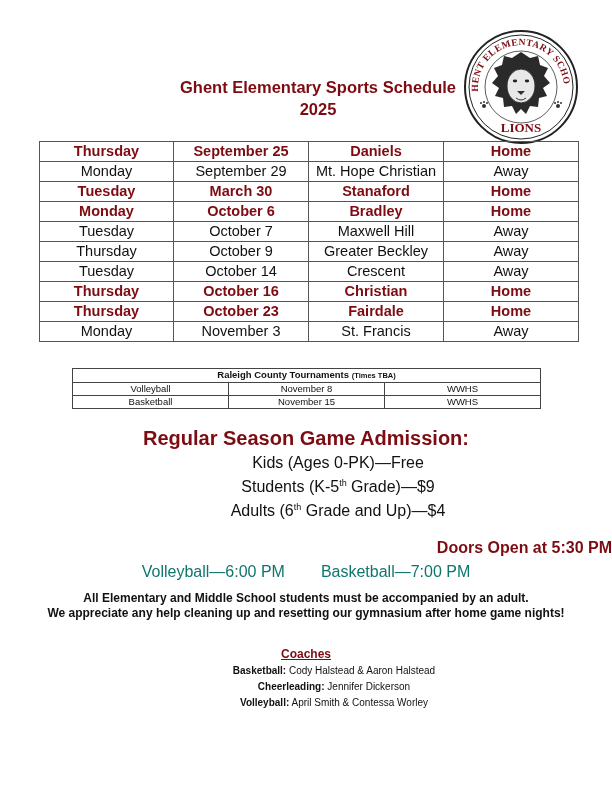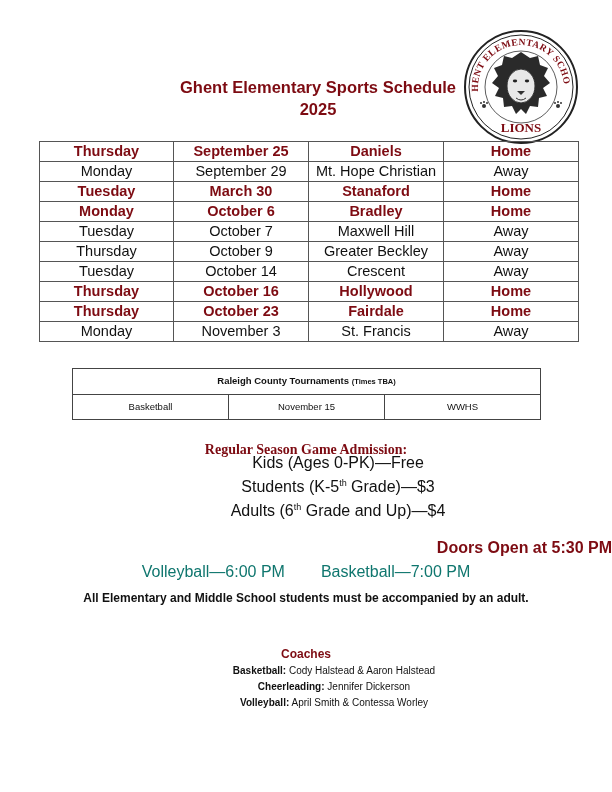--- a/index.html
+++ b/index.html
@@ -21,38 +21,38 @@
     border: 1px solid #555; height: 19px; padding: 0; text-align: center;
     font-size: 14.5px; line-height: 19px; white-space: nowrap; overflow: hidden;
   }
   table.sched tr.home td { color: #7d0b12; font-weight: bold; }
 
   table.tourn {
     position: absolute; left: 72px; top: 368px; width: 468px;
     border-collapse: collapse; table-layout: fixed;
   }
   table.tourn td {
-    border: 1px solid #444; height: 12px; padding: 6px; text-align: center;
+    border: 1px solid #444; height: 12px; padding: 0; text-align: center;
     font-size: 9.5px; line-height: 12px; white-space: nowrap;
   }
   table.tourn td.head { font-weight: bold; }
   table.tourn td.head small { font-size: 7.5px; }
 
   .block { position: absolute; left: 0; width: 612px; text-align: center; }
-  .adm-title { top: 440px; font-weight: bold; font-size: 14px; color: #7d0b12; line-height: 20px; font-family: Liberation Serif, serif; }
+  .adm-title { top: 428px; font-weight: bold; font-size: 20px; color: #7d0b12; line-height: 20px; }
   .adm-line { font-size: 16px; line-height: 24px; }
   .adm-lines { top: 451px; padding-left: 32px; }
   sup { font-size: 9px; line-height: 0; }
 
   .doors { top: 538px; font-weight: bold; font-size: 16px; color: #7d0b12; line-height: 20px; text-align: right; }
   .times { top: 561px; font-size: 16px; color: #0f766e; line-height: 22px; word-spacing: 0; }
   .times span.gap { display: inline-block; width: 36px; }
   .notes { top: 591px; font-size: 12px; font-weight: bold; line-height: 15px; }
 
-  .coaches-title { top: 646px; font-weight: bold; font-size: 12px; color: #7d0b12; line-height: 16px; }
+  .coaches-title { top: 646px; font-weight: bold; font-size: 12px; color: #7d0b12; text-decoration: underline; line-height: 16px; }
   .coaches { top: 663px; font-size: 10px; line-height: 16px; padding-left: 28px; }
   .coaches b { font-weight: bold; }
 </style>
 </head>
 <body>
 
 <div class="title">
   <div>Ghent Elementary Sports Schedule</div>
   <div>2025</div>
 </div>
@@ -140,21 +140,21 @@
     </tr>
     <tr>
       <td>Tuesday</td>
       <td>October 14</td>
       <td>Crescent</td>
       <td>Away</td>
     </tr>
     <tr class="home">
       <td>Thursday</td>
       <td>October 16</td>
-      <td>Hollywood</td>
+      <td>Christian</td>
       <td>Home</td>
     </tr>
     <tr class="home">
       <td>Thursday</td>
       <td>October 23</td>
       <td>Fairdale</td>
       <td>Home</td>
     </tr>
     <tr>
       <td>Monday</td>
@@ -172,40 +172,46 @@
       <col style="width:156px">
     </colgroup>
   <tbody>
     <tr>
       <td class="head" colspan="3">
         <span>Raleigh County Tournaments</span>
         <small>(Times TBA)</small>
       </td>
     </tr>
     <tr>
+      <td>Volleyball</td>
+      <td>November 8</td>
+      <td>WWHS</td>
+    </tr>
+    <tr>
       <td>Basketball</td>
       <td>November 15</td>
       <td>WWHS</td>
     </tr>
   </tbody>
 </table>
 
 <div class="block adm-title">Regular Season Game Admission:</div>
 <div class="block adm-lines">
   <div class="adm-line">Kids (Ages 0-PK)—Free</div>
-  <div class="adm-line"><span>Students (K-5</span><sup>th</sup><span> Grade)—$3</span></div>
+  <div class="adm-line"><span>Students (K-5</span><sup>th</sup><span> Grade)—$9</span></div>
   <div class="adm-line"><span>Adults (6</span><sup>th</sup><span> Grade and Up)—$4</span></div>
 </div>
 
 <div class="block doors">Doors Open at 5:30 PM</div>
 <div class="block times">
   <span>Volleyball—6:00 PM</span><span class="gap"></span><span>Basketball—7:00 PM</span>
 </div>
 <div class="block notes">
   <div>All Elementary and Middle School students must be accompanied by an adult.</div>
+  <div>We appreciate any help cleaning up and resetting our gymnasium after home game nights!</div>
 </div>
 
 <div class="block coaches-title">Coaches</div>
 <div class="block coaches">
   <div><b>Basketball:</b><span> Cody Halstead &amp; Aaron Halstead</span></div>
   <div><b>Cheerleading:</b><span> Jennifer Dickerson</span></div>
   <div><b>Volleyball:</b><span> April Smith &amp; Contessa Worley</span></div>
 </div>
 
 </body></html>

